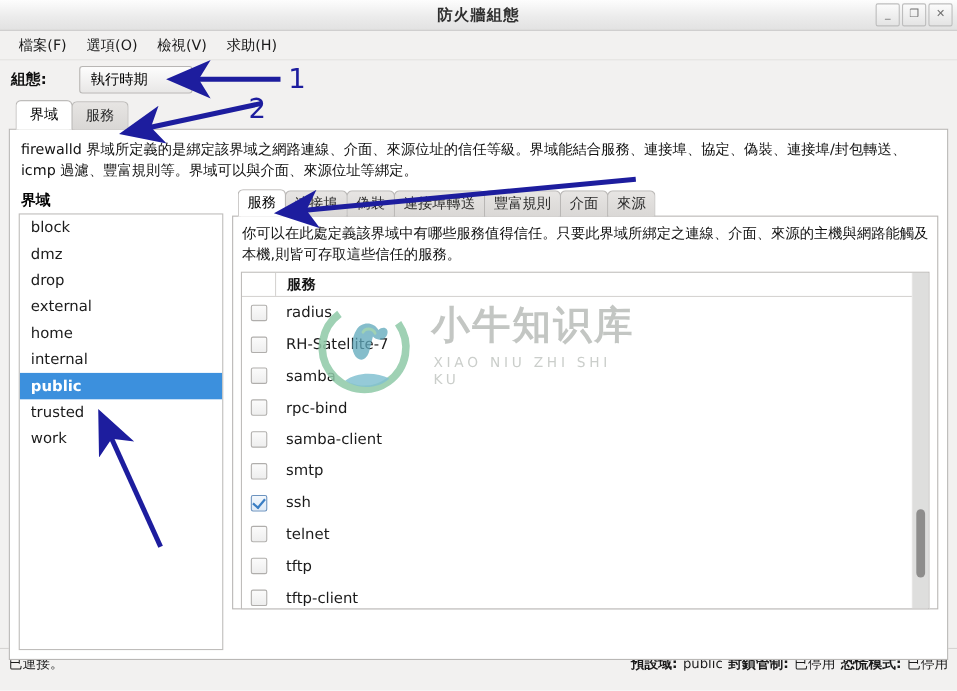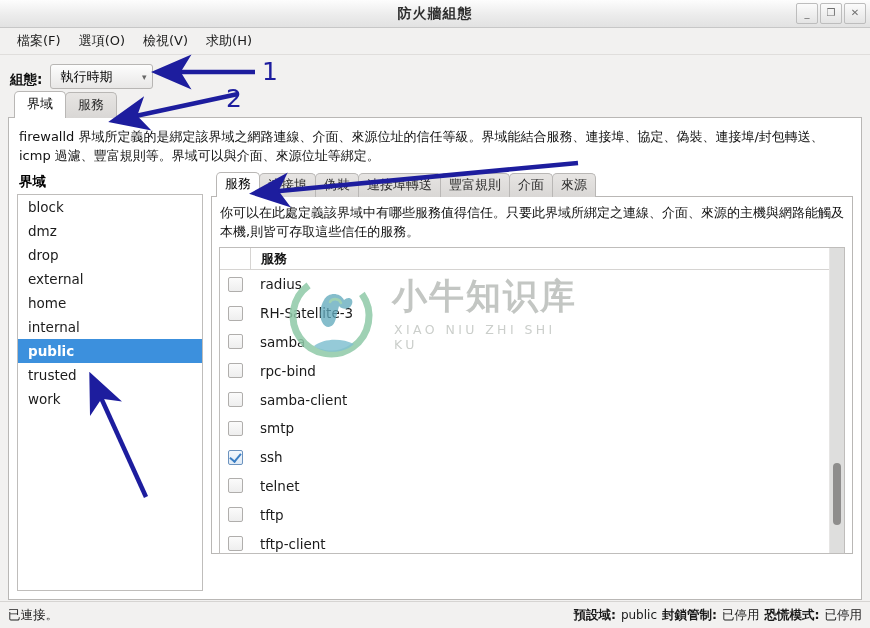--- a/index.html
+++ b/index.html
@@ -70,23 +70,24 @@
     padding: 2px 9px;
     font-size: 13px;
     color: #1a1a1a;
     text-align: right;
   }
 
   
   .configrow {
     height: 34px;
     display: flex;
-    align-items: flex-end;
+    align-items: center;
     padding-left: 10px;
     background: #f2f1f0;
+    gap: 22px;
   }
   .config-label {
     font-weight: bold;
     font-size: 13.5px;
     margin-right: 8px;
     color: #101010;
   }
   .combo {
     display: inline-flex;
     align-items: center;
@@ -310,21 +311,21 @@
     background: #8e8d8c;
     top: 215px;
     height: 62px;
   }
 
   
   .statusbar {
     position: absolute;
     left: 0;
     right: 0;
-    bottom: 0;
+    bottom: 12px;
     height: 26px;
     background: #f2f1f0;
     border-top: 1px solid #d6d4d2;
     display: flex;
     align-items: center;
     justify-content: space-between;
     padding: 0 8px;
     font-size: 12.5px;
   }
   .status-left { color: #1a1a1a; }
@@ -456,21 +457,21 @@
                   <div class="col-check"></div>
                   <div class="col-title">服務</div>
                 </div>
 
                 <div class="svc-row">
                   <span class="cb"></span>
                   <span>radius</span>
                 </div>
                 <div class="svc-row">
                   <span class="cb"></span>
-                  <span>RH-Satellite-3</span>
+                  <span>RH-Satellite-7</span>
                 </div>
                 <div class="svc-row">
                   <span class="cb"></span>
                   <span>samba</span>
                 </div>
                 <div class="svc-row">
                   <span class="cb"></span>
                   <span>rpc-bind</span>
                 </div>
                 <div class="svc-row">

